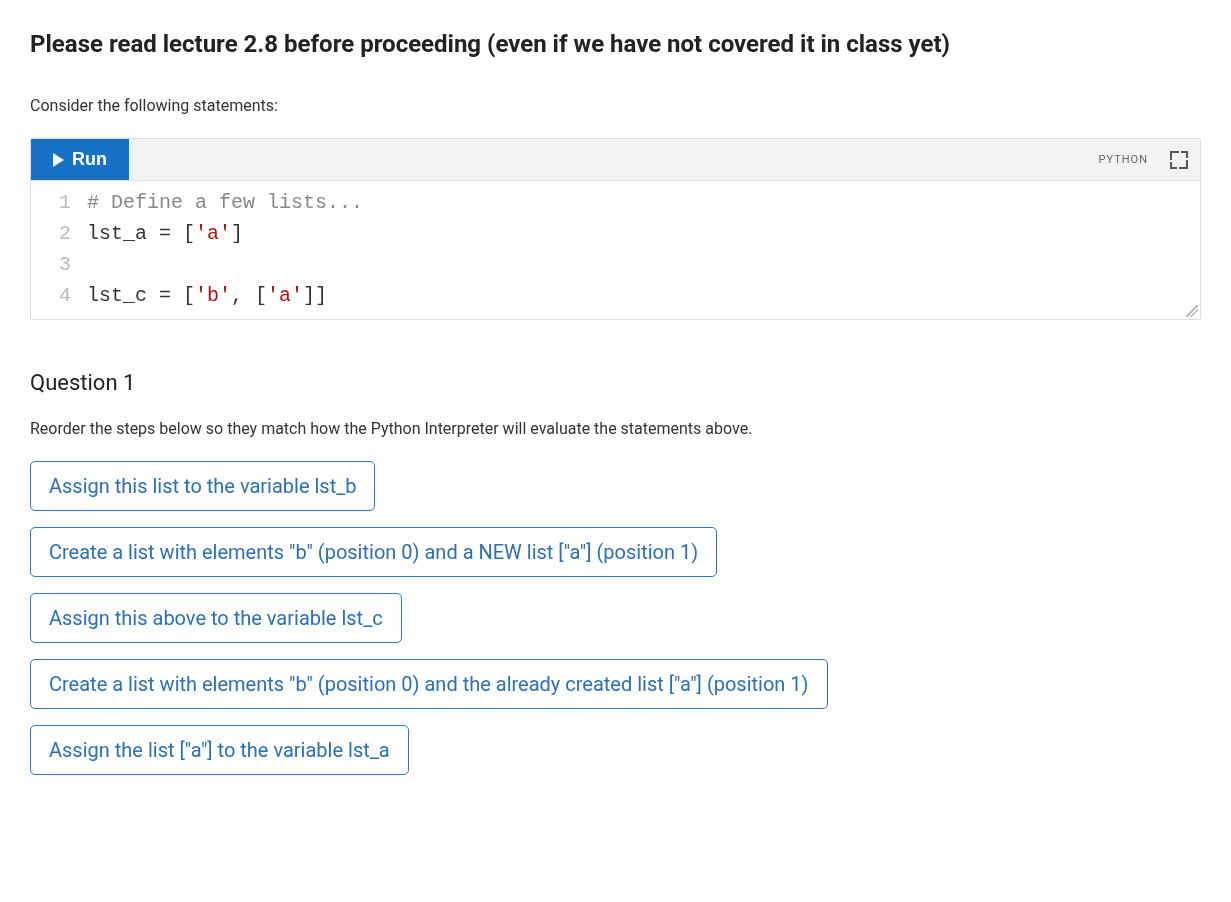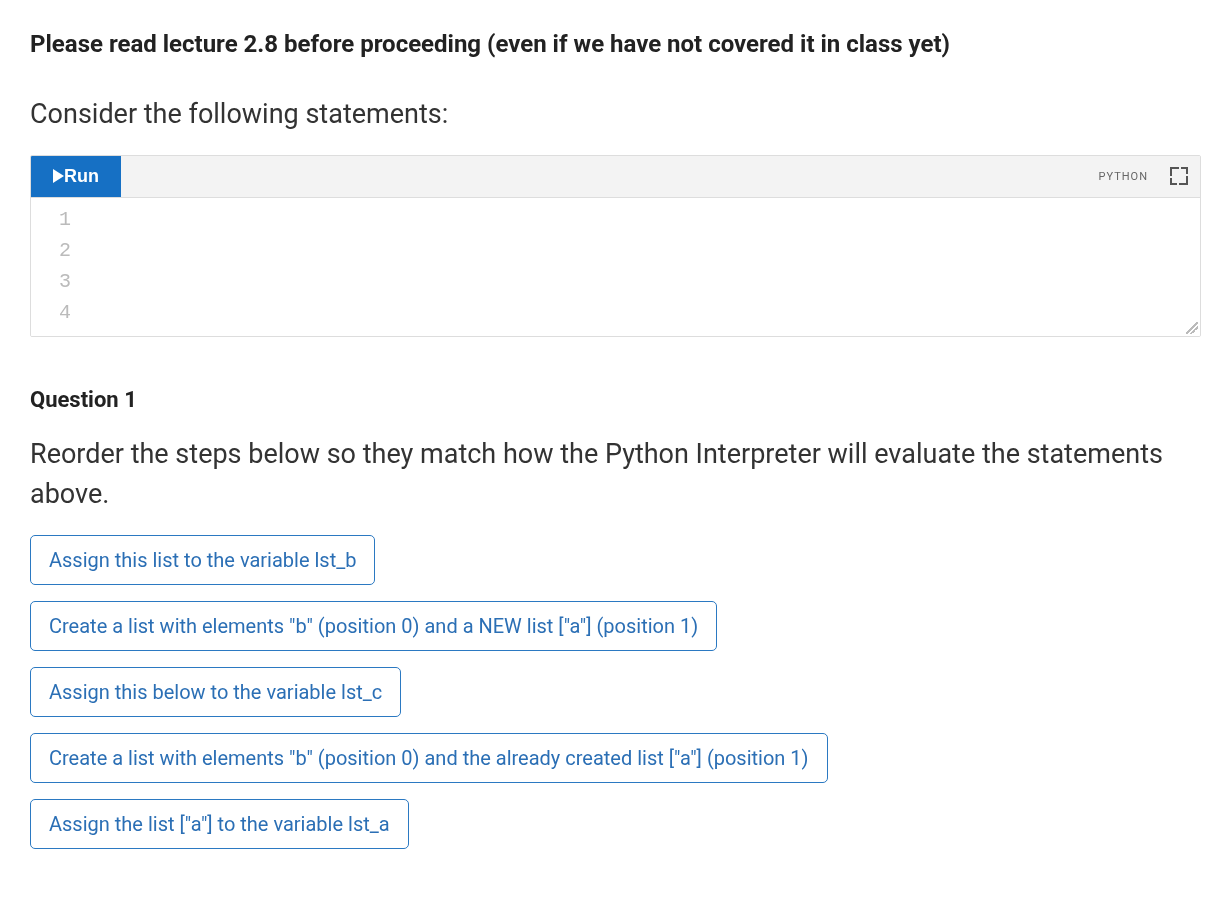--- a/index.html
+++ b/index.html
@@ -10,21 +10,21 @@
   width: 1231px;
   background: #fff;
 }
 .section-title {
   font-size: 24px;
   font-weight: 700;
   color: #222;
   margin-bottom: 36px;
 }
 .body-text {
-  font-size: 27px;
+  font-size: 16px;
   color: #333;
   margin-bottom: 20px;
   line-height: 1.5;
 }
 .code-block {
   border: 1px solid #ddd;
   border-radius: 2px;
   overflow: hidden;
   margin-bottom: 50px;
 }
@@ -36,20 +36,21 @@
   height: 42px;
 }
 .run-button {
   background: #1670c4;
   color: #fff;
   font-weight: 700;
   font-size: 18px;
   padding: 4px 22px;
   display: flex;
   align-items: center;
+  gap: 8px;
   cursor: pointer;
   border: none;
 }
 .run-button .play-icon {
   width: 0; height: 0;
   border-left: 11px solid #fff;
   border-top: 7px solid transparent;
   border-bottom: 7px solid transparent;
 }
 .code-header-spacer { flex: 1; }
@@ -114,21 +115,21 @@
   text-align: right;
   padding-right: 16px;
   user-select: none;
   flex-shrink: 0;
 }
 .code-content { white-space: pre; }
 .tok-comment { color: #888; }
 .tok-str { color: #b31111; }
 .question-heading {
   font-size: 22px;
-  font-weight: 700;
+  font-weight: 400;
   color: #222;
   margin-bottom: 22px;
 }
 .reorder-list {
   display: flex;
   flex-direction: column;
   align-items: flex-start;
   gap: 16px;
   text-align: center;
 }
@@ -161,37 +162,40 @@
     <div class="expand-button">
       <span class="expand-icon">
           <span class="c1"></span>
           <span class="c2"></span>
         </span>
     </div>
   </div>
   <div class="code-body" id="code-body">
     <div class="code-line">
         <span class="lineno">1</span>
+        <span class="code-content"><span class="tok-comment"># Define a few lists...</span></span>
       </div>
       <div class="code-line">
         <span class="lineno">2</span>
+        <span class="code-content"><span>lst_a = [</span><span class="tok-str">'a'</span><span>]</span></span>
       </div>
       <div class="code-line">
         <span class="lineno">3</span>
       </div>
       <div class="code-line">
         <span class="lineno">4</span>
+        <span class="code-content"><span>lst_c = [</span><span class="tok-str">'b'</span><span>, [</span><span class="tok-str">'a'</span><span>]]</span></span>
       </div>
       <div class="resize-handle"></div>
   </div>
 </div>
 
 <h3 class="question-heading">Question 1</h3>
 
 <p class="body-text">Reorder the steps below so they match how the Python Interpreter will evaluate the statements above.</p>
 
 <div class="reorder-list" id="reorder-list">
     <div class="reorder-item">Assign this list to the variable lst_b</div>
     <div class="reorder-item">Create a list with elements "b" (position 0) and a NEW list ["a"] (position 1)</div>
-    <div class="reorder-item">Assign this below to the variable lst_c</div>
+    <div class="reorder-item">Assign this above to the variable lst_c</div>
     <div class="reorder-item">Create a list with elements "b" (position 0) and the already created list ["a"] (position 1)</div>
     <div class="reorder-item">Assign the list ["a"] to the variable lst_a</div>
   </div>
 
 </body></html>

